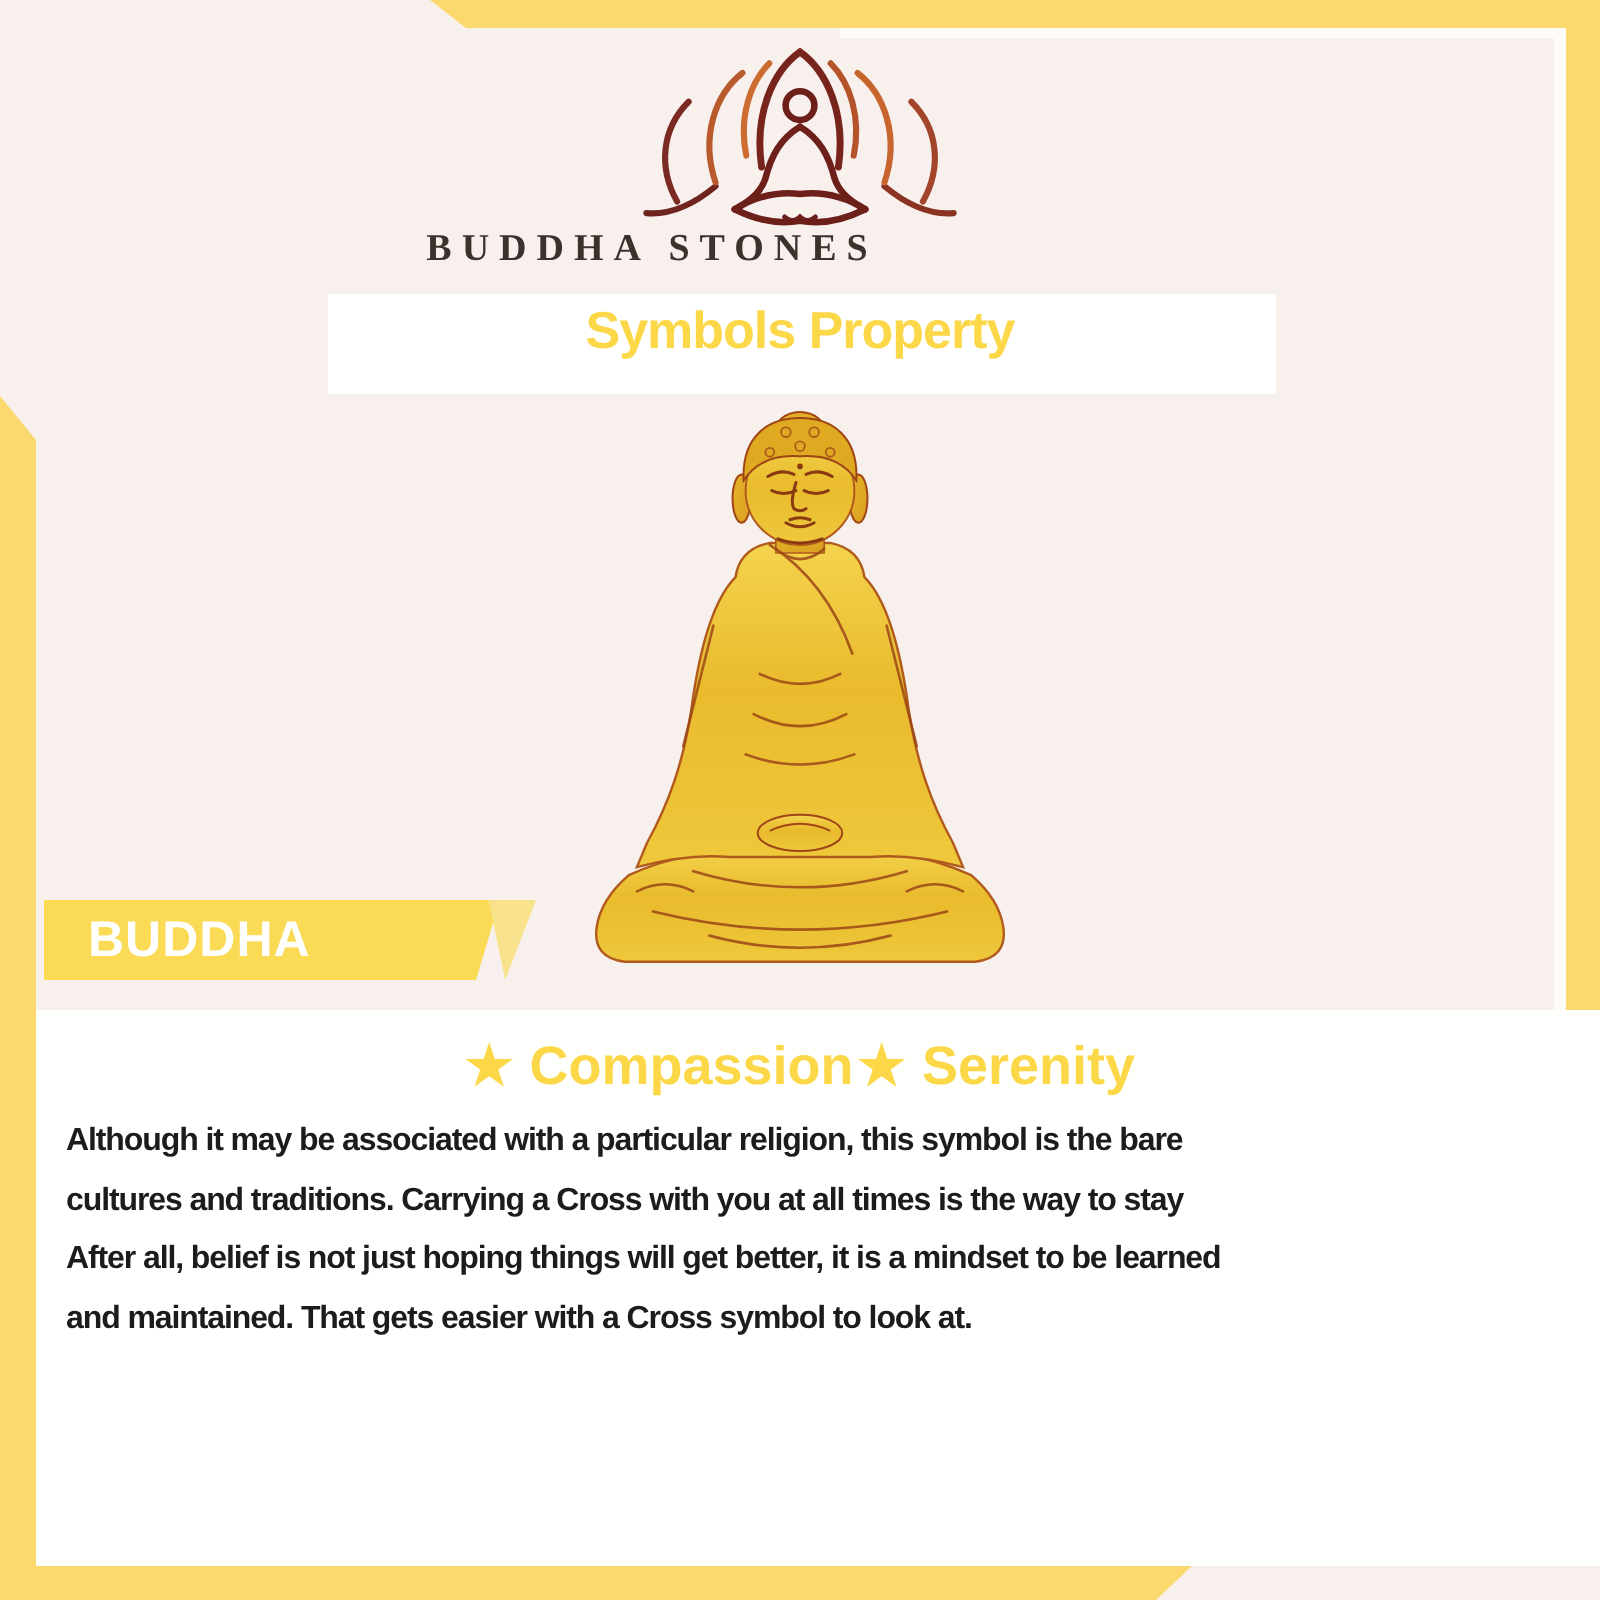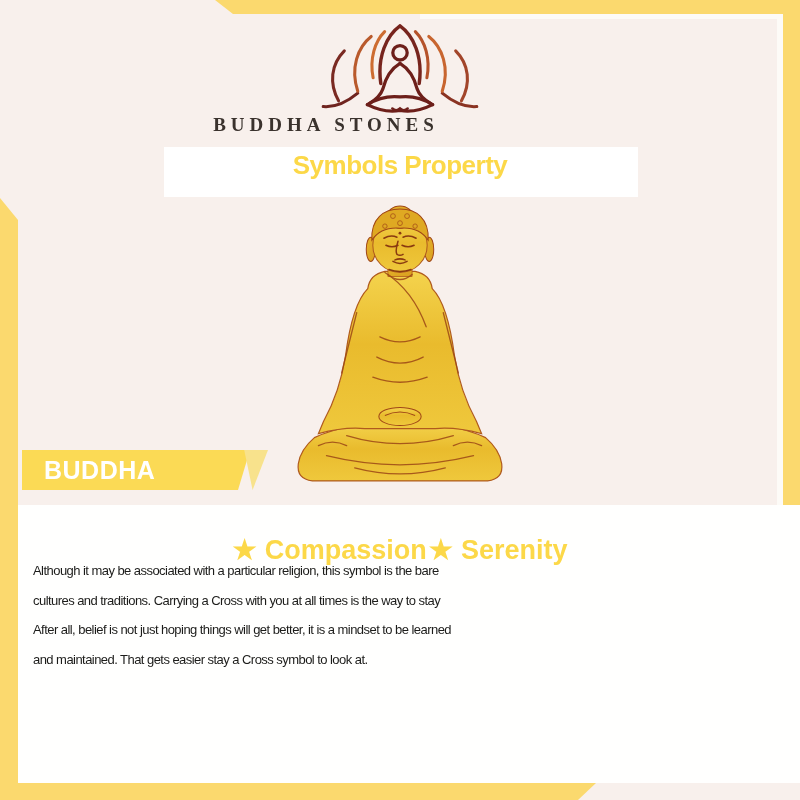--- a/index.html
+++ b/index.html
@@ -41,25 +41,25 @@
     background:var(--banner,#fbda55);
     clip-path:polygon(0 0,100% 0,calc(100% - 12px) 100%,0 100%);}
   #symbol-banner span{display:block;padding-left:22px;line-height:40px;
     color:#ffffff;font-size:25px;font-weight:700;letter-spacing:0.5px;}
   #banner-fold{left:240px;top:450px;width:28px;height:40px;
     background:#f8e28c;clip-path:polygon(15% 0,100% 0,45% 100%);}
 
   
   #content-panel{left:18px;top:505px;width:782px;height:278px;background:#fffffe;}
   #properties-line{left:0;top:517px;width:800px;text-align:center;
-    font-size:27px;font-weight:700;color:var(--heading,#fcd848);letter-spacing:0;margin-top:17px;}
+    font-size:27px;font-weight:700;color:var(--heading,#fcd848);letter-spacing:0;}
   #properties-line .star{padding-right:8px;}
   #properties-line .star2{padding-left:2px;padding-right:8px;}
   #description{left:33px;top:556px;width:745px;color:#1c1c1a;}
-  #description .line{white-space:nowrap;font-size:13px;font-weight:400;
+  #description .line{white-space:nowrap;font-size:16px;font-weight:700;
     letter-spacing:-0.55px;line-height:29.7px;}
 </style>
 </head>
 <body>
 
 <div class="abs strip" id="strip-top"></div>
 <div class="abs sliver" id="sliver-top"></div>
 <div class="abs sliver" id="sliver-right"></div>
 <div class="abs strip" id="strip-right"></div>
 <div class="abs strip" id="strip-left"></div>
@@ -164,14 +164,14 @@
 <div class="abs" id="banner-fold"></div>
 
 <div class="abs" id="content-panel"></div>
 <div class="abs" id="properties-line">
   <span class="star">★</span><span>Compassion</span><span class="star2">★</span><span>Serenity</span>
 </div>
 <div class="abs" id="description">
   <div class="line">Although it may be associated with a particular religion, this symbol is the bare</div>
   <div class="line">cultures and traditions. Carrying a Cross with you at all times is the way to stay</div>
   <div class="line">After all, belief is not just hoping things will get better, it is a mindset to be learned</div>
-  <div class="line">and maintained. That gets easier stay a Cross symbol to look at.</div>
+  <div class="line">and maintained. That gets easier with a Cross symbol to look at.</div>
 </div>
 
 </body></html>

